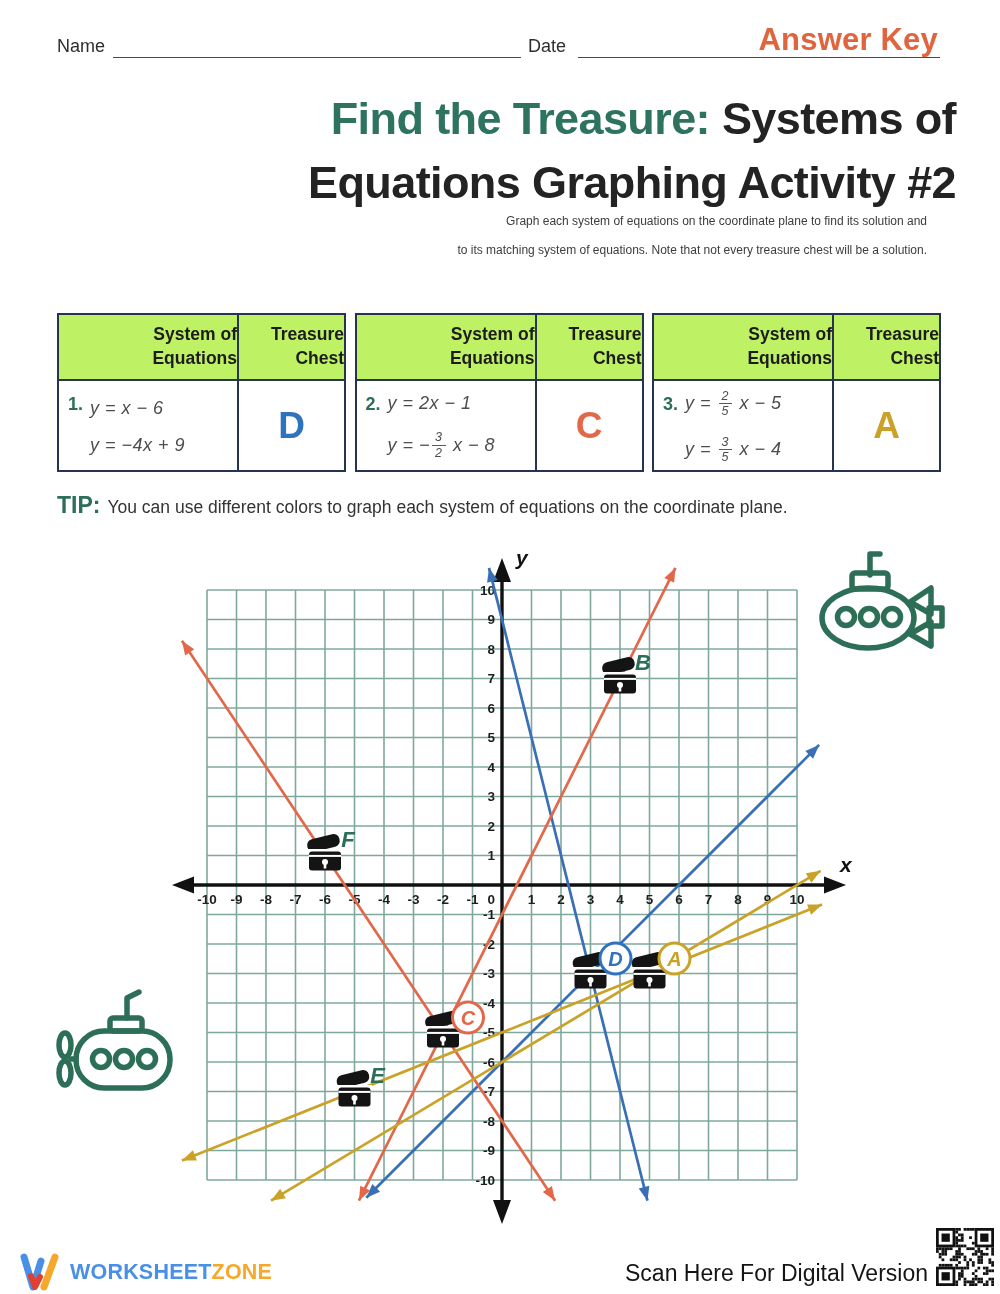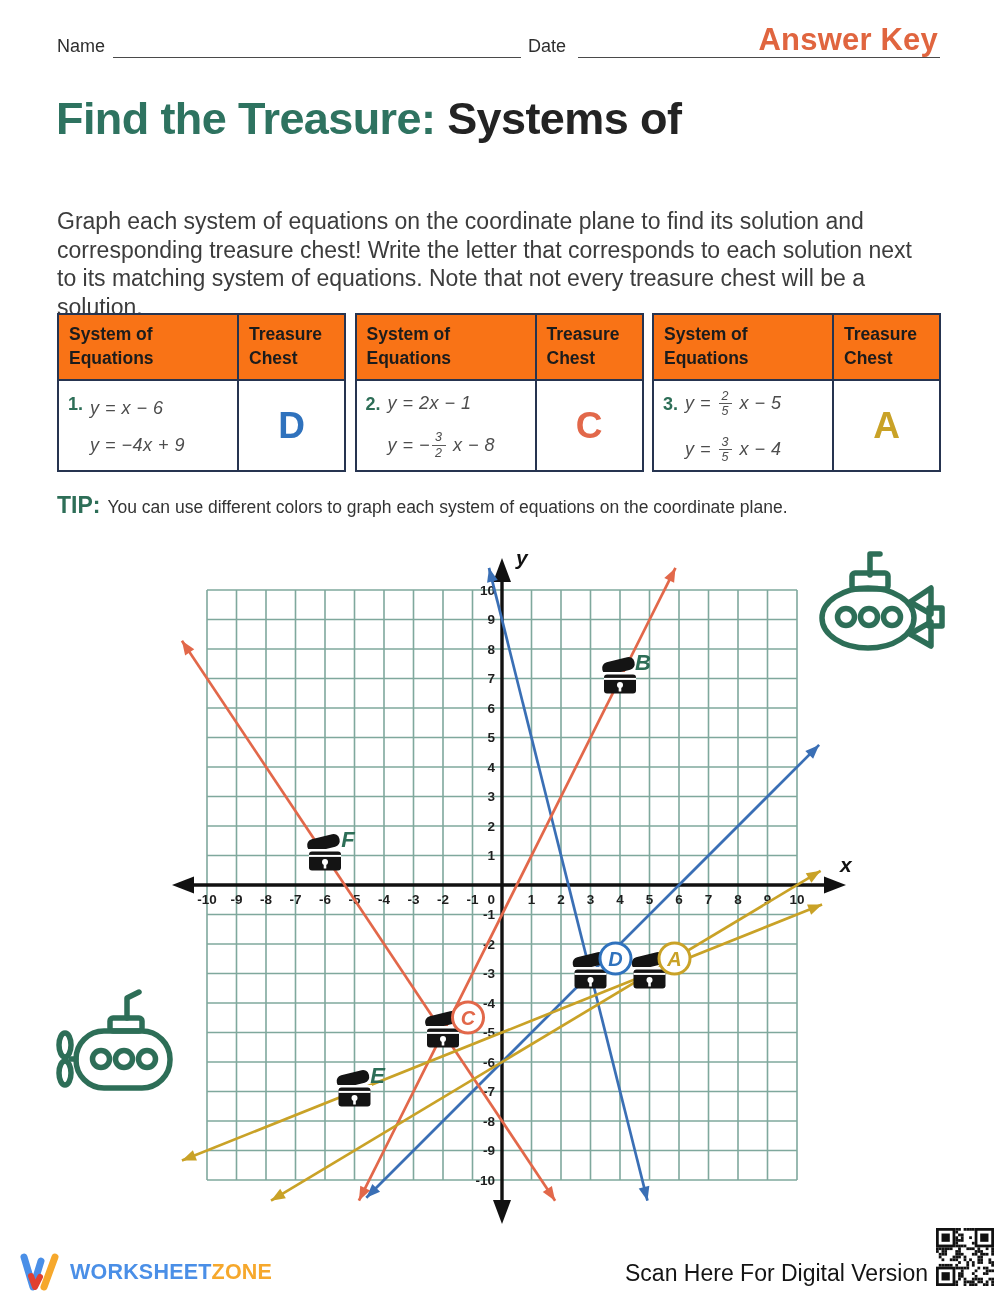--- a/index.html
+++ b/index.html
@@ -1,37 +1,37 @@
 <!DOCTYPE html>
 <html><head>
 <meta charset="utf-8">
 <style>
   * { margin:0; padding:0; box-sizing:border-box; }
   html,body { background:#fff; }
   body { font-family:"Liberation Sans", sans-serif; }
-  .page { position:relative; width:1000px; height:1294px; background:#ffffff; overflow:hidden; }
+  .page { position:relative; width:1000px; height:1294px; background:#ffffff; overflow:hidden;text-align:right; }
 
   
   .name-label { position:absolute; left:57px; top:36px; font-size:18px; color:#2e2e2e; }
   .name-line  { position:absolute; left:113px; top:57px; width:408px; border-bottom:1.6px solid #4a4a4a; }
   .date-label { position:absolute; left:528px; top:36px; font-size:18px; color:#2e2e2e; }
   .date-line  { position:absolute; left:578px; top:57px; width:362px; border-bottom:1.6px solid #4a4a4a; }
   .answer-key { position:absolute; right:62px; top:22px; font-size:31px; font-weight:700; color:#e0653f; letter-spacing:0.2px; }
 
   
   .title { position:absolute; left:56px; top:87px; width:900px; font-size:45px; font-weight:700; color:#232323; line-height:64px; letter-spacing:-0.6px; }
   .title .green { color:#2e7360; }
 
   
-  .instructions { position:absolute; left:57px; top:207px; width:870px; font-size:23px; line-height:28.5px; color:#3c3c3c; }
+  .instructions { position:absolute; left:57px; top:207px; width:870px; font-size:12px; line-height:28.5px; color:#3c3c3c; }
 
   
   .tables { position:absolute; left:57px; top:313px; width:884px; display:flex; justify-content:space-between; }
   .eq-table { width:289px; border:2.5px solid #263450; background:#fff; }
-  .eq-head { display:flex; background:#f97316; border-bottom:2.5px solid #263450; }
+  .eq-head { display:flex; background:#bef264; border-bottom:2.5px solid #263450; }
   .eq-head .h1 { width:180px; border-right:2.5px solid #263450; padding:7px 0 9px 10px; font-weight:700; font-size:17.5px; line-height:24px; color:#1c1c1c; }
   .eq-head .h2 { flex:1; padding:7px 0 1px 10px; font-weight:700; font-size:17.5px; line-height:24px; color:#1c1c1c; }
   .eq-body { display:flex; height:89px; }
   .eq-cell { width:180px; border-right:2.5px solid #263450; padding:10px 2px 8px 9px; display:flex; gap:7px; }
   .eq-num { font-weight:700; font-size:18px; color:#2d6e57; padding-top:3px; }
   .eq-lines { display:flex; flex-direction:column; justify-content:center; gap:16px; flex:1; }
   .eq-line { display:flex; align-items:center; font-style:italic; font-size:18px; color:#4d4d4d; letter-spacing:0.5px; white-space:pre; }
   .frac { display:inline-flex; flex-direction:column; align-items:center; font-size:12.5px; line-height:1.15; margin:0 2px; font-style:italic; }
   .frac .num { border-bottom:1.4px solid #5a5a5a; padding:0 3px; }
   .ans-cell { flex:1; display:flex; align-items:center; justify-content:center; font-size:37px; font-weight:700; }
@@ -62,25 +62,25 @@
 <div class="page">
 
   <span class="name-label">Name</span>
   <span class="name-line"></span>
   <span class="date-label">Date</span>
   <span class="date-line"></span>
   <span class="answer-key">Answer Key</span>
 
   <div class="title">
     <span class="green">Find the Treasure: </span><span>Systems of</span><br>
+    <span>Equations Graphing Activity #2</span>
   </div>
 
   <div class="instructions">
     <div>Graph each system of equations on the coordinate plane to find its solution and</div>
-    <div>corresponding treasure chest! Write the letter that corresponds to each solution next</div>
     <div>to its matching system of equations. Note that not every treasure chest will be a solution.</div>
   </div>
 
   <div class="tables">
     <div class="eq-table">
       <div class="eq-head">
         <div class="h1">System of Equations</div>
         <div class="h2">Treasure Chest</div>
       </div>
       <div class="eq-body">

